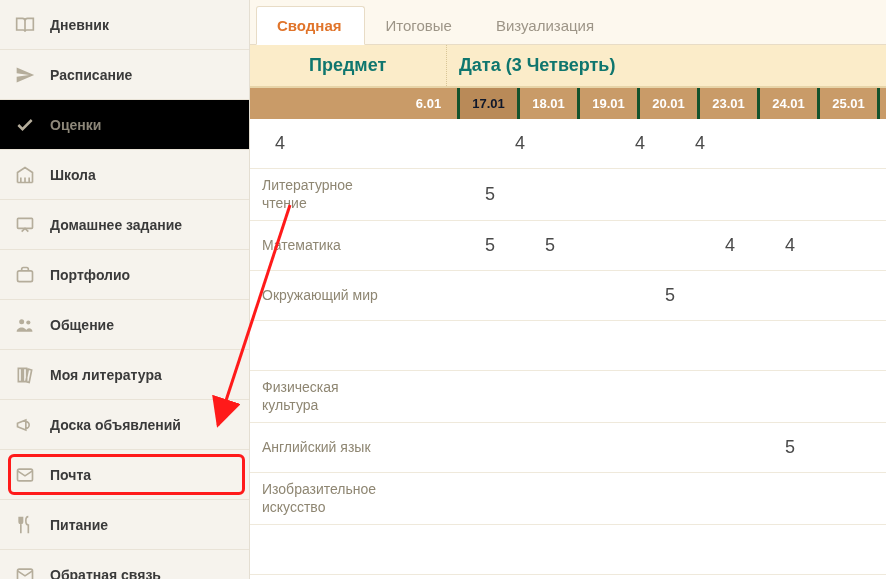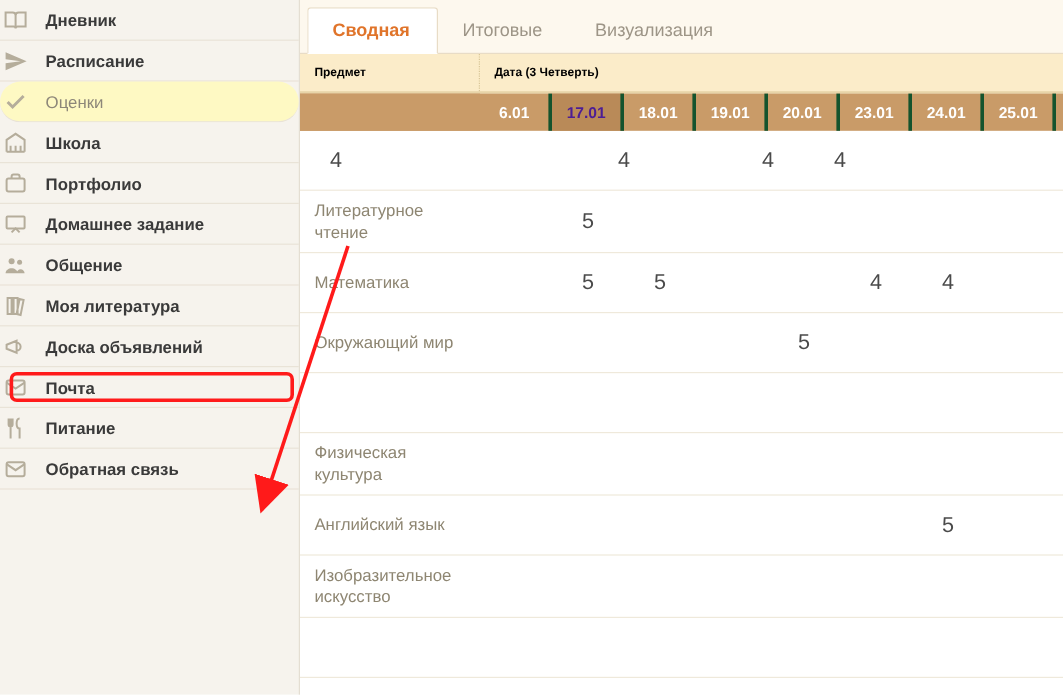--- a/index.html
+++ b/index.html
@@ -17,33 +17,32 @@
   
   .sidebar {
     width: 250px;
     flex: 0 0 250px;
     background: #f6f3ed;
     border-right: 1px solid #e4ded2;
   }
   .nav-item {
     display: flex;
     align-items: center;
-    height: 34px;
-    padding: 0 2px;
+    height: 50px;
+    padding: 0 14px;
     border-bottom: 1px solid #e9e3d7;
     cursor: pointer;
     color: #3a3a3a;
     font-weight: 700;
     font-size: 14px;
   }
   .nav-item.active {
-    background: #fef9c3;
+    background: #000000;
     color: #8d8779;
-    font-weight: 400;
-    border-radius: 23px;
+    font-weight: 700;
   }
   .nav-item .icon {
     width: 22px;
     height: 22px;
     margin-right: 14px;
     display: flex;
     align-items: center;
     justify-content: center;
     color: #b5ad9b;
   }
@@ -87,23 +86,24 @@
     background: #fff;
     border: 1px solid #e8dcc6;
     border-bottom: 1px solid #fff;
     border-radius: 3px 3px 0 0;
     margin-bottom: -1px;
   }
   .subheader {
     display: flex;
     background: #fbecc9;
     border-bottom: 2px solid #e7d4a8;
-    color: #000000;
+    color: #0f766e;
     font-weight: 700;
-    font-size: 10px;
+    font-size: 18px;
+    padding-left: 47px;
   }
   .subheader .col-subject {
     width: 150px;
     padding: 10px 12px;
     border-right: 1px dotted #d9c697;
   }
   .subheader .col-dates {
     flex: 1;
     padding: 10px 12px;
   }
@@ -119,21 +119,21 @@
     background: #c99b68;
   }
   .date-cell {
     width: 60px;
     text-align: center;
     padding: 8px 0;
     border-right: 3px solid #14532d;
   }
   .date-cell.sel {
     background: #b98a58;
-    color: #4c1d95;
+    color: #0f172a;
   }
 
   .grid {
     flex: 1;
     overflow-y: auto;
   }
   .grid-row {
     display: flex;
     border-bottom: 1px solid #efe9db;
     min-height: 50px;
@@ -196,34 +196,34 @@
         <span class="icon">
           <svg width="20" height="20" viewBox="0 0 24 24" fill="none" stroke="currentColor" stroke-width="2">
             <path d="M3 21V9l9-6 9 6v12M3 21h18M7 21v-6M12 21v-6M17 21v-6"></path>
           </svg>
         </span>
         <span>Школа</span>
       </div>
       <div class="nav-item">
         <span class="icon">
           <svg width="20" height="20" viewBox="0 0 24 24" fill="none" stroke="currentColor" stroke-width="2">
+            <rect x="3" y="4" width="18" height="12" rx="1"></rect>
+            <path d="M8 20l4-4 4 4"></path>
+          </svg>
+        </span>
+        <span>Домашнее задание</span>
+      </div>
+      <div class="nav-item">
+        <span class="icon">
+          <svg width="20" height="20" viewBox="0 0 24 24" fill="none" stroke="currentColor" stroke-width="2">
             <rect x="3" y="7" width="18" height="13" rx="2"></rect>
             <path d="M8 7V5a2 2 0 0 1 2-2h4a2 2 0 0 1 2 2v2"></path>
           </svg>
         </span>
         <span>Портфолио</span>
-      </div>
-      <div class="nav-item">
-        <span class="icon">
-          <svg width="20" height="20" viewBox="0 0 24 24" fill="none" stroke="currentColor" stroke-width="2">
-            <rect x="3" y="4" width="18" height="12" rx="1"></rect>
-            <path d="M8 20l4-4 4 4"></path>
-          </svg>
-        </span>
-        <span>Домашнее задание</span>
       </div>
       <div class="nav-item">
         <span class="icon">
           <svg width="20" height="20" viewBox="0 0 24 24" fill="currentColor">
             <circle cx="8" cy="8" r="3"></circle>
             <circle cx="16" cy="9" r="2.5"></circle>
             <path d="M2 20c0-3 3-5 6-5s6 2 6 5M13 20c0-2 2-4 4-4s4 2 4 4"></path>
           </svg>
         </span>
         <span>Общение</span>

